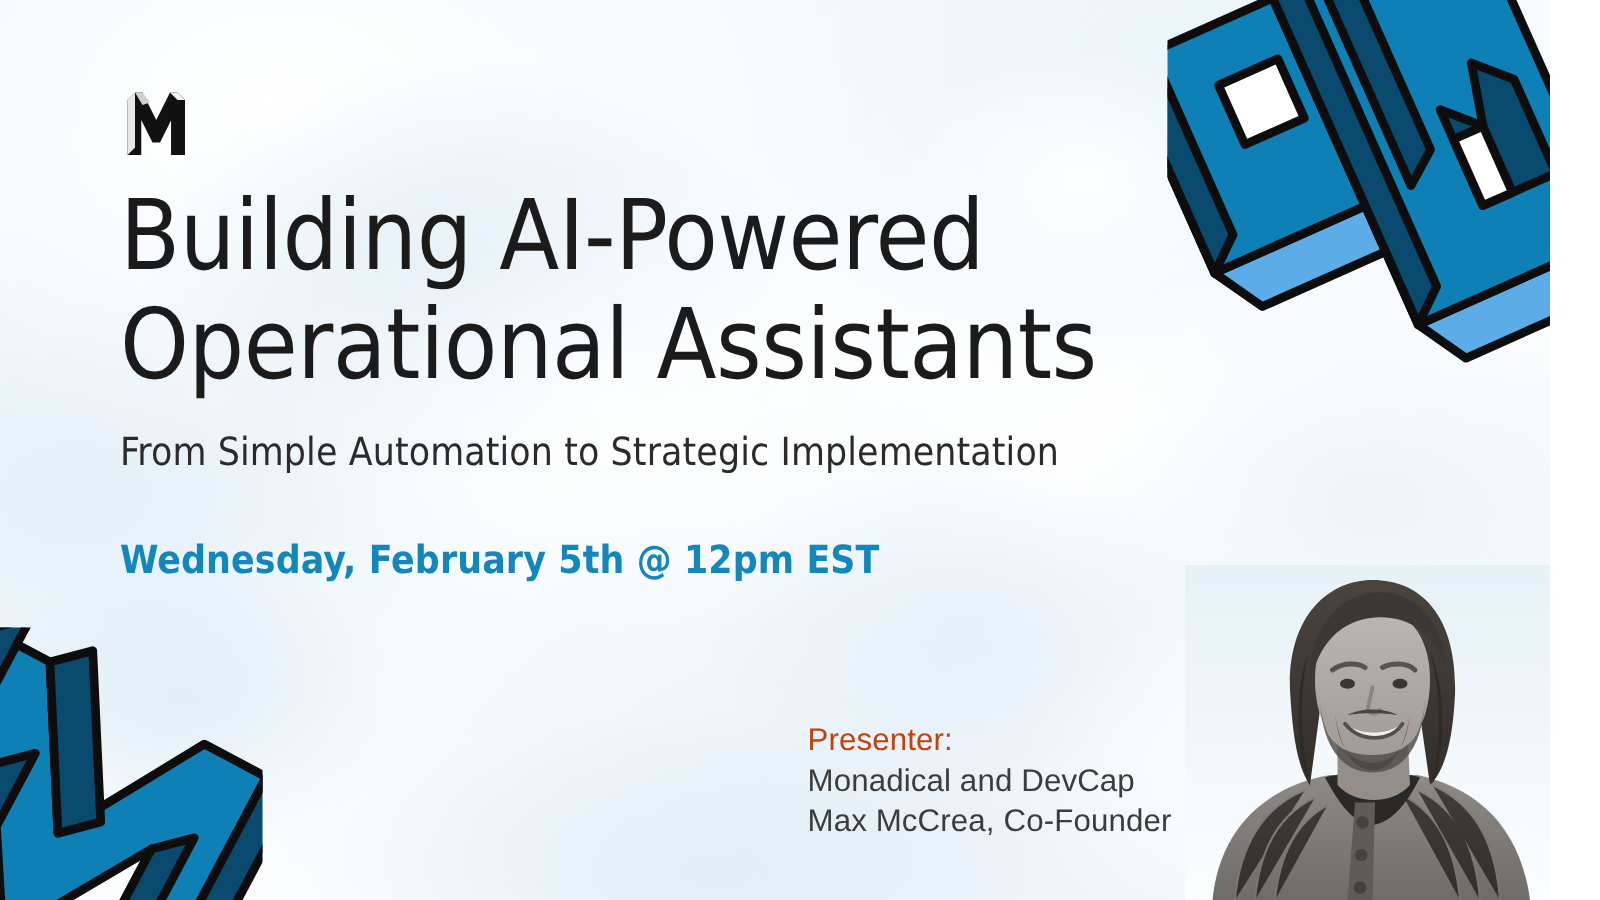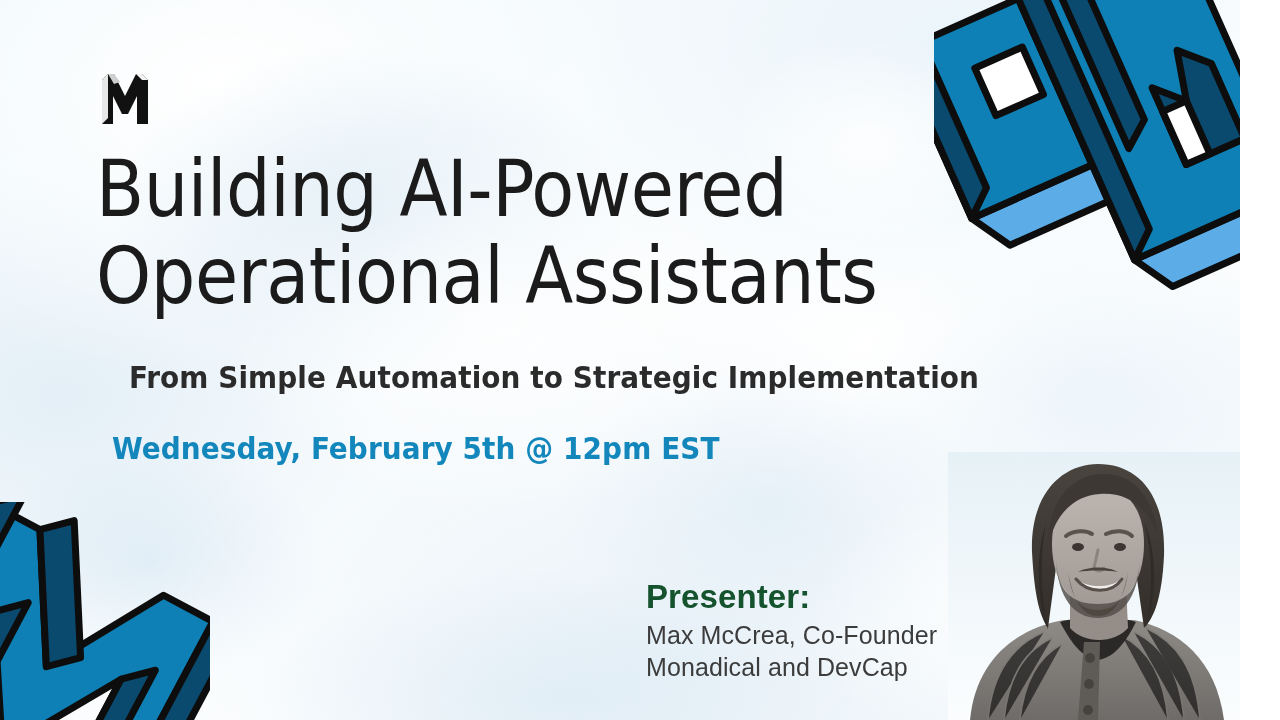--- a/index.html
+++ b/index.html
@@ -86,51 +86,49 @@
     font-size: 78px;
     font-weight: 300;
     line-height: 1.12;
     letter-spacing: -0.4px;
     color: #1b1b1b;
     white-space: pre-line;
   }
   #subtitle {
     position: absolute;
     left: 96px;
-    top: 359px;
+    top: 344px;
     font-family: "DejaVu Sans Condensed", "Liberation Sans Narrow", "Liberation Sans", sans-serif;
     font-size: 31px;
-    font-weight: 700;
+    font-weight: 400;
     letter-spacing: 0.1px;
     color: #2b2b2b;
-    margin-left: 33px;
   }
   #event-datetime {
     position: absolute;
     left: 96px;
     top: 430px;
     font-family: "DejaVu Sans Condensed", "Liberation Sans Narrow", "Liberation Sans", sans-serif;
     font-size: 31px;
     font-weight: 700;
     letter-spacing: 0.1px;
     color: #1387bc;
-    margin-left: 16px;
   }
 
   #presenter-block {
     position: absolute;
     left: 646px;
     top: 576px;
     font-family: "Liberation Sans", "DejaVu Sans", sans-serif;
     line-height: 1.30;
   }
   #presenter-label {
-    font-size: 33px;
-    font-weight: 700;
-    color: #14532d;
+    font-size: 25px;
+    font-weight: 400;
+    color: #c2410c;
     letter-spacing: 0.1px;
   }
   .presenter-line {
     font-size: 25px;
     font-weight: 400;
     color: #3c3c3c;
     letter-spacing: 0.1px;
   }
 
   
@@ -206,22 +204,22 @@
 
   <div id="headline">Building AI-Powered
 Operational Assistants</div>
 
   <div id="subtitle">From Simple Automation to Strategic Implementation</div>
 
   <div id="event-datetime">Wednesday, February 5th @ 12pm EST</div>
 
   <div id="presenter-block">
     <div id="presenter-label">Presenter:</div>
+    <div class="presenter-line">Monadical and DevCap</div>
     <div class="presenter-line">Max McCrea, Co-Founder</div>
-    <div class="presenter-line">Monadical and DevCap</div>
   </div>
 
   <div id="presenter-photo">
     <svg viewBox="0 0 292 268" width="292" height="268" aria-hidden="true">
       <defs>
         <linearGradient id="photoBg" x1="0" y1="0" x2="0" y2="1">
           <stop offset="0%" stop-color="#e6f1f7"></stop>
           <stop offset="100%" stop-color="#fbfdfe"></stop>
         </linearGradient>
         <linearGradient id="sweater" x1="0" y1="0" x2="0" y2="1">

